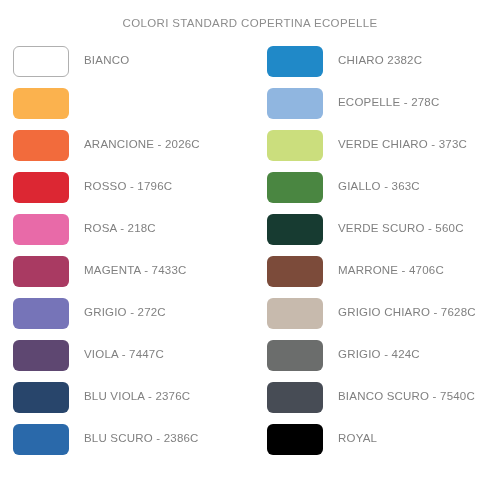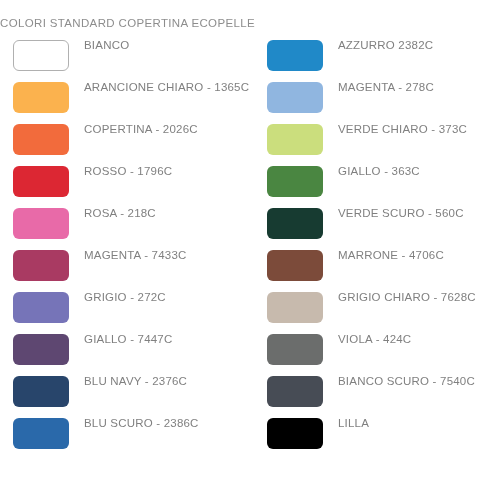--- a/index.html
+++ b/index.html
@@ -13,20 +13,21 @@
     font-family: "Liberation Sans", sans-serif;
     overflow: hidden;
   }
   .sheet {
     position: relative;
     width: 500px;
     height: 500px;
     box-sizing: border-box;
   }
   .chart-title {
+    text-align: center;
     color: #8d8d8d;
     font-size: 11.5px;
     letter-spacing: 0.35px;
     padding-top: 17px;
     font-weight: 400;
     white-space: nowrap;
   }
   .columns {
     display: flex;
     flex-direction: row;
@@ -43,20 +44,21 @@
     box-sizing: border-box;
   }
   .col-right {
     width: 248px;
     padding-left: 15px;
     box-sizing: border-box;
   }
   .swatch-row {
     display: flex;
     flex-direction: row;
+    align-items: center;
     height: 42px;
   }
   .swatch {
     width: 56px;
     height: 31px;
     border-radius: 6px;
     flex: 0 0 auto;
     box-sizing: border-box;
   }
   .swatch.outlined {
@@ -79,63 +81,62 @@
   <div class="chart-title">COLORI STANDARD COPERTINA ECOPELLE</div>
 
   <div class="columns">
     <div class="col col-left">
         <div class="swatch-row">
           <div class="swatch outlined" style="background-color: rgb(255, 255, 255);"></div>
           <div class="swatch-label">BIANCO</div>
         </div>
         <div class="swatch-row">
           <div class="swatch" style="background-color: rgb(251, 178, 78);"></div>
-          <div class="swatch-label">ARANCIONE CHIARO - 1365C</div>
         </div>
         <div class="swatch-row">
           <div class="swatch" style="background-color: rgb(242, 107, 60);"></div>
-          <div class="swatch-label">COPERTINA - 2026C</div>
+          <div class="swatch-label">ARANCIONE - 2026C</div>
         </div>
         <div class="swatch-row">
           <div class="swatch" style="background-color: rgb(220, 39, 51);"></div>
           <div class="swatch-label">ROSSO - 1796C</div>
         </div>
         <div class="swatch-row">
           <div class="swatch" style="background-color: rgb(232, 106, 168);"></div>
           <div class="swatch-label">ROSA - 218C</div>
         </div>
         <div class="swatch-row">
           <div class="swatch" style="background-color: rgb(169, 58, 98);"></div>
           <div class="swatch-label">MAGENTA - 7433C</div>
         </div>
         <div class="swatch-row">
           <div class="swatch" style="background-color: rgb(118, 116, 184);"></div>
           <div class="swatch-label">GRIGIO - 272C</div>
         </div>
         <div class="swatch-row">
           <div class="swatch" style="background-color: rgb(94, 71, 113);"></div>
-          <div class="swatch-label">GIALLO - 7447C</div>
+          <div class="swatch-label">VIOLA - 7447C</div>
         </div>
         <div class="swatch-row">
           <div class="swatch" style="background-color: rgb(40, 69, 107);"></div>
-          <div class="swatch-label">BLU NAVY - 2376C</div>
+          <div class="swatch-label">BLU VIOLA - 2376C</div>
         </div>
         <div class="swatch-row">
           <div class="swatch" style="background-color: rgb(42, 105, 170);"></div>
           <div class="swatch-label">BLU SCURO - 2386C</div>
         </div>
       </div>
     <div class="col col-right">
         <div class="swatch-row">
           <div class="swatch" style="background-color: rgb(32, 137, 200);"></div>
-          <div class="swatch-label">AZZURRO 2382C</div>
+          <div class="swatch-label">CHIARO 2382C</div>
         </div>
         <div class="swatch-row">
           <div class="swatch" style="background-color: rgb(144, 182, 224);"></div>
-          <div class="swatch-label">MAGENTA - 278C</div>
+          <div class="swatch-label">ECOPELLE - 278C</div>
         </div>
         <div class="swatch-row">
           <div class="swatch" style="background-color: rgb(203, 222, 125);"></div>
           <div class="swatch-label">VERDE CHIARO - 373C</div>
         </div>
         <div class="swatch-row">
           <div class="swatch" style="background-color: rgb(74, 134, 65);"></div>
           <div class="swatch-label">GIALLO - 363C</div>
         </div>
         <div class="swatch-row">
@@ -145,26 +146,26 @@
         <div class="swatch-row">
           <div class="swatch" style="background-color: rgb(124, 75, 58);"></div>
           <div class="swatch-label">MARRONE - 4706C</div>
         </div>
         <div class="swatch-row">
           <div class="swatch" style="background-color: rgb(199, 186, 173);"></div>
           <div class="swatch-label">GRIGIO CHIARO - 7628C</div>
         </div>
         <div class="swatch-row">
           <div class="swatch" style="background-color: rgb(107, 109, 108);"></div>
-          <div class="swatch-label">VIOLA - 424C</div>
+          <div class="swatch-label">GRIGIO - 424C</div>
         </div>
         <div class="swatch-row">
           <div class="swatch" style="background-color: rgb(71, 76, 85);"></div>
           <div class="swatch-label">BIANCO SCURO - 7540C</div>
         </div>
         <div class="swatch-row">
           <div class="swatch" style="background-color: rgb(0, 0, 0);"></div>
-          <div class="swatch-label">LILLA</div>
+          <div class="swatch-label">ROYAL</div>
         </div>
       </div>
   </div>
 
 </div>
 
 </body></html>

